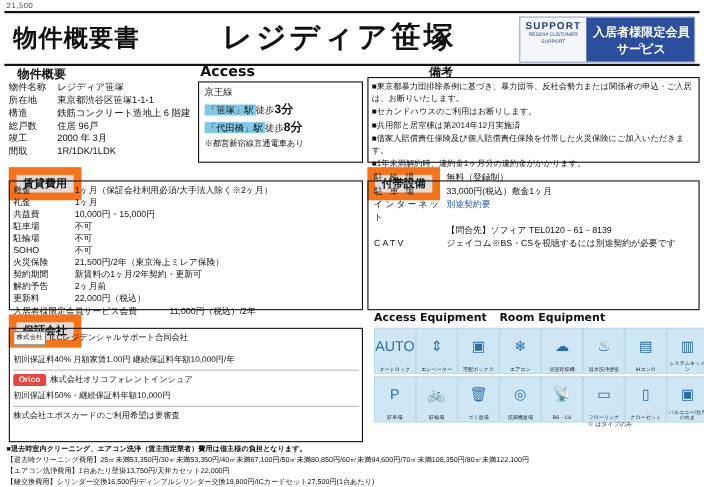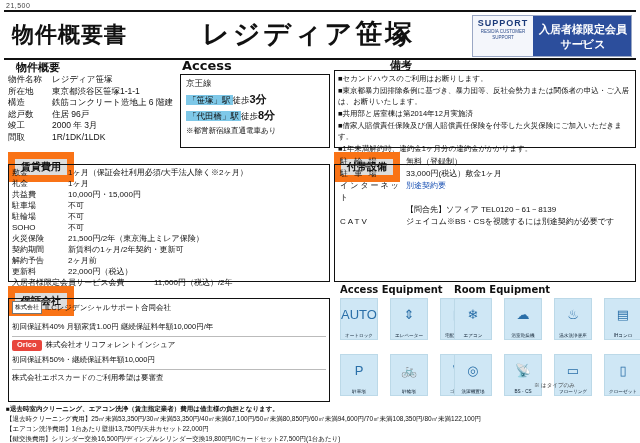--- a/index.html
+++ b/index.html
@@ -163,21 +163,21 @@
   .blue{color:#1b52b4;}
 
   
   .eq-title{
     position:absolute;font-size:10px;font-weight:bold;
     font-family:"DejaVu Sans",sans-serif;
   }
   .eq-pub{left:340px;top:284px;}
   .eq-room{left:454px;top:284px;}
   .eq-grid{
-    position:absolute;display:grid;gap:14px;
+    position:absolute;display:grid;gap:2px;
   }
   .eq-pub-grid{left:340px;top:298px;grid-template-columns:repeat(3,36px);}
   .eq-room-grid{left:454px;top:298px;grid-template-columns:repeat(5,36px);}
   .eq{
     width:36px;height:40px;background:#e4f1f8;border:1px solid #bcd9e8;
     position:relative;
   }
   .eq .g{
     position:absolute;left:0;top:3px;width:100%;height:24px;
     display:flex;align-items:center;justify-content:center;
@@ -254,22 +254,22 @@
     <span class="hl">「笹塚」駅</span><span>徒歩</span><span class="big">3分</span>
   </div>
   <div class="acc-line acc-st2">
     <span class="hl">「代田橋」駅</span><span>徒歩</span><span class="big">8分</span>
   </div>
   <div class="acc-line acc-note">※都営新宿線直通電車あり</div>
 
   <div class="sechead rem-head">備考</div>
   <div class="rem-box"></div>
   <div class="rem-list">
+    <div>■東京都暴力団排除条例に基づき、暴力団等、反社会勢力または関係者の申込・ご入居は、お断りいたします。</div>
     <div>■セカンドハウスのご利用はお断りします。</div>
-    <div>■東京都暴力団排除条例に基づき、暴力団等、反社会勢力または関係者の申込・ご入居は、お断りいたします。</div>
     <div>■共用部と居室棟は第2014年12月実施済</div>
     <div>■借家人賠償責任保険及び個人賠償責任保険を付帯した火災保険にご加入いただきます。</div>
     <div>■1年未満解約時、違約金1ヶ月分の違約金がかかります。</div>
   </div>
 
   <div class="sechead boxed rent-head">賃貸費用</div>
   <div class="rent-box"></div>
   <div class="rent-table">
     <div class="rent-row">
       <div class="rent-k">敷金</div>

